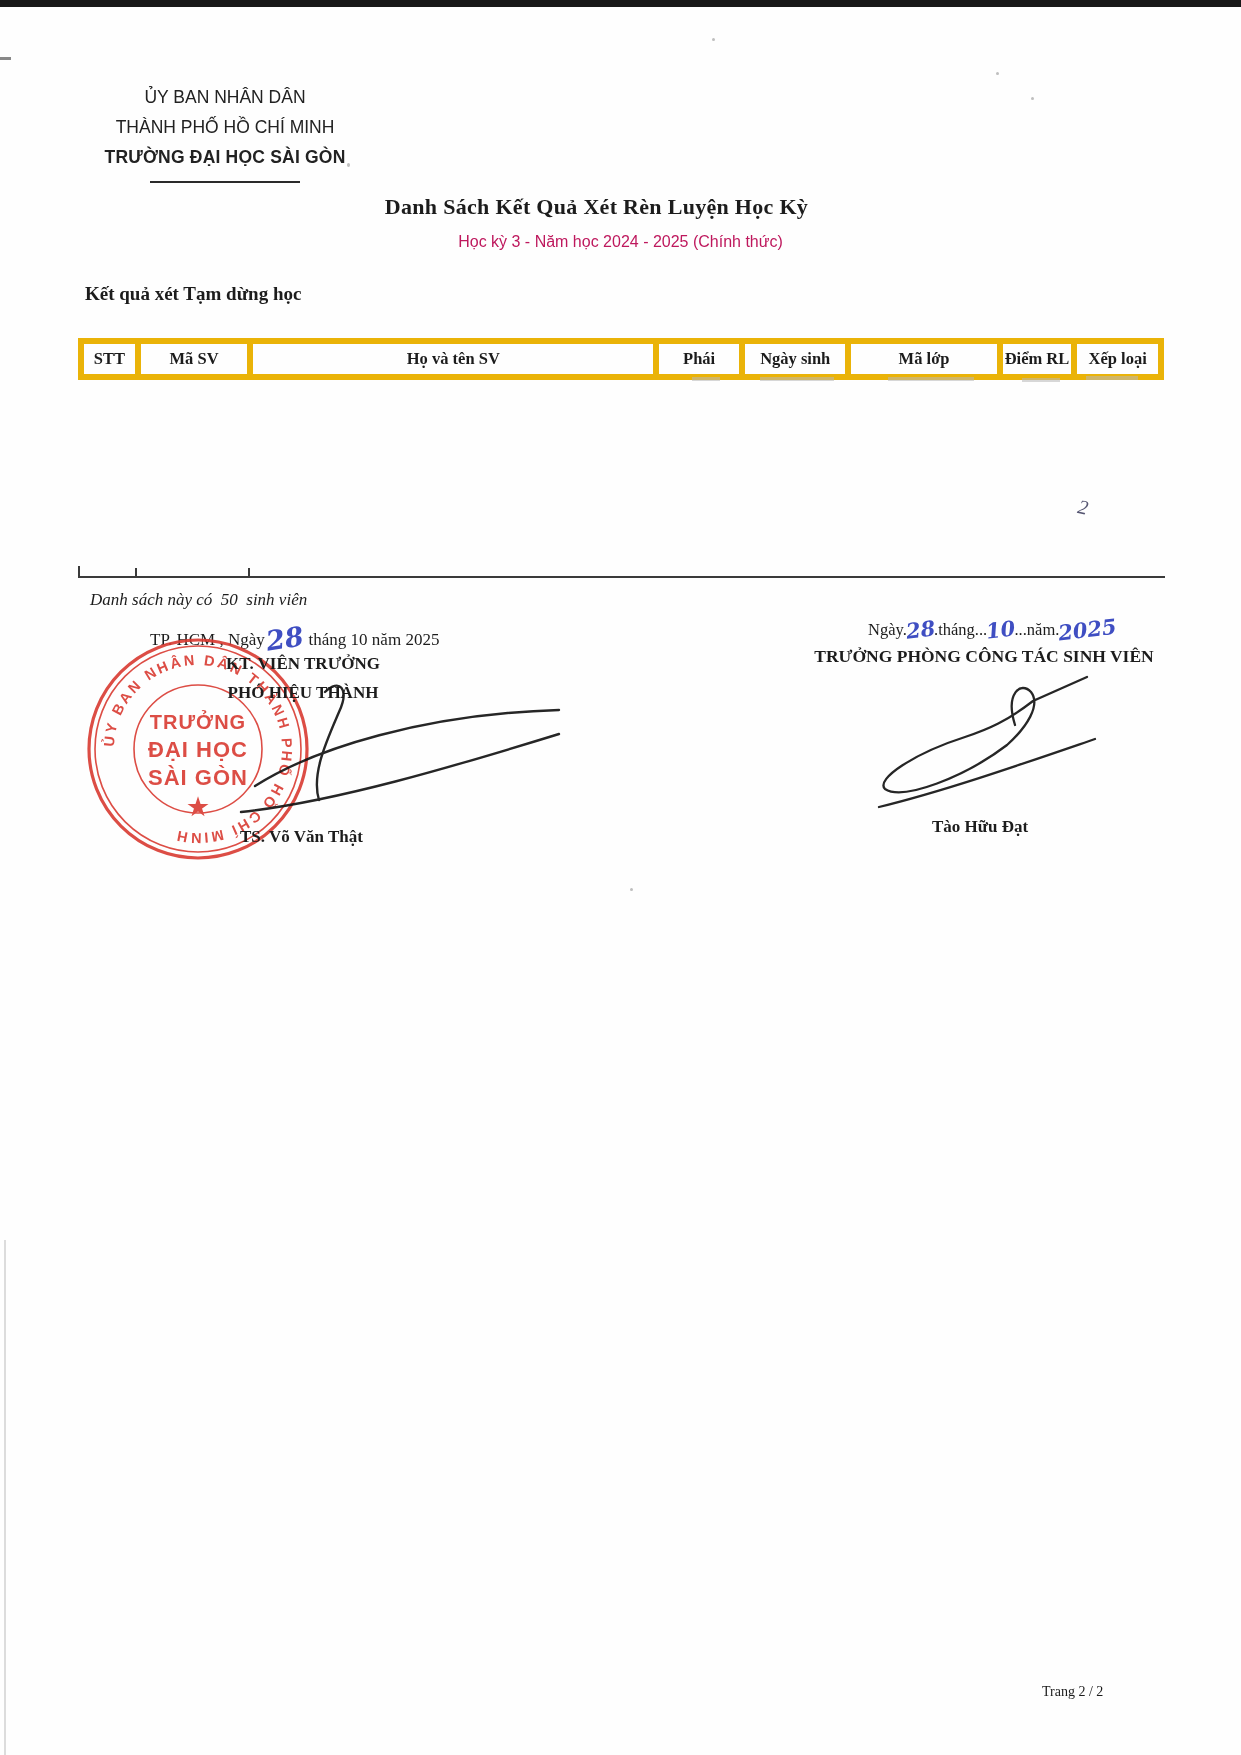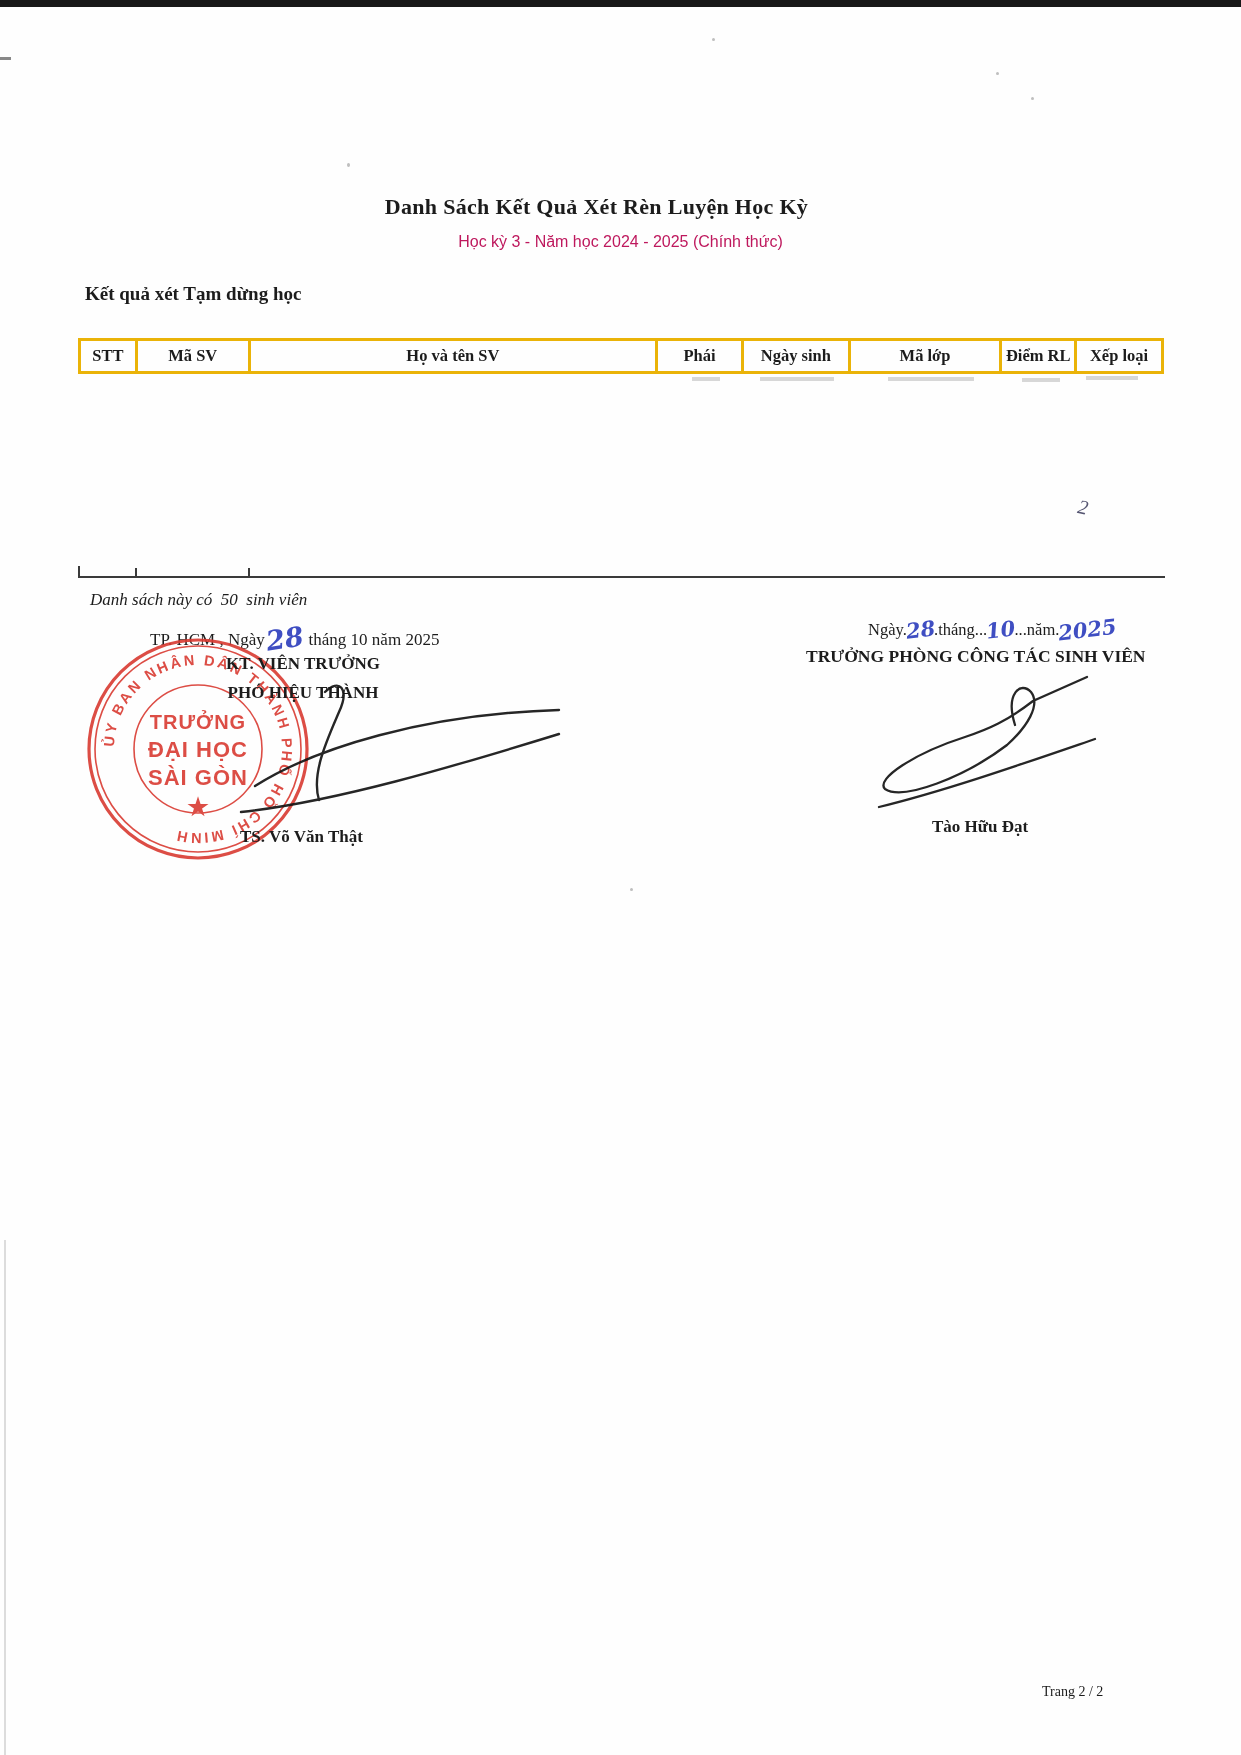--- a/index.html
+++ b/index.html
@@ -27,21 +27,21 @@
   
   .doc-title{position:absolute;left:-24px;top:194px;width:100%;text-align:center;
     font-weight:bold;font-size:22px;letter-spacing:.3px;}
   .doc-subtitle{position:absolute;left:0;top:233px;width:100%;text-align:center;
     font-family:"Liberation Sans", sans-serif;font-size:16px;color:#be185d;}
   .section-heading{position:absolute;left:85px;top:283px;font-weight:bold;font-size:19px;}
 
   
   .results-table{position:absolute;left:78px;top:338px;width:1086px;border-collapse:collapse;}
   .results-table th{
-    border:3px solid #eab308;
+    border:6px solid #eab308;
     font-weight:bold;font-size:16.5px;
     padding:5px 2px;line-height:20px;
     font-family:"Liberation Serif", serif;
     background:transparent;
   }
   .smudge{position:absolute;background:#b9b9b9;height:4px;filter:blur(.6px);opacity:.55;}
   .table-bottom-line{position:absolute;left:78px;top:576px;width:1087px;border-top:2px solid #3a3a3a;}
   .tick{position:absolute;width:2px;height:9px;background:#3a3a3a;top:568px;}
 
   
@@ -53,21 +53,21 @@
   .left-role{position:absolute;left:193px;top:649px;width:220px;text-align:center;
     font-weight:bold;font-size:17px;line-height:29px;z-index:2;}
   .signer-left{position:absolute;left:240px;top:827px;font-weight:bold;font-size:17px;z-index:2;}
 
   .stamp-svg{position:absolute;left:82px;top:633px;z-index:1;opacity:.9;}
   .sig-left-svg{position:absolute;left:225px;top:680px;z-index:3;}
   .sig-right-svg{position:absolute;left:855px;top:665px;z-index:3;}
 
   .right-date{position:absolute;left:868px;top:615px;font-size:16.5px;white-space:pre;}
   .hand-sm{font-size:21px;transform:rotate(-7deg);position:relative;top:2px;margin:0 -1px;}
-  .right-role{position:absolute;left:806px;top:646px;width:356px;
+  .right-role{position:absolute;left:806px;top:646px;width:356px;text-align:center;
     font-weight:bold;font-size:17.5px;}
   .signer-right{position:absolute;left:932px;top:817px;font-weight:bold;font-size:17px;}
 
   .margin-note{position:absolute;left:1078px;top:496px;font-style:italic;font-size:20px;
     color:#565672;transform:rotate(12deg);}
   .footer-page{position:absolute;left:1042px;top:1684px;font-size:14px;}
 </style>
 </head>
 <body>
 
@@ -75,20 +75,26 @@
 
   <div class="scan-edge-top"></div>
   <div class="left-dash"></div>
   <div class="left-fold"></div>
   <div class="speck" style="left:712px;top:38px;width:3px;height:3px;"></div>
   <div class="speck" style="left:996px;top:72px;width:3px;height:3px;"></div>
   <div class="speck" style="left:1031px;top:97px;width:3px;height:3px;"></div>
   <div class="speck" style="left:347px;top:163px;width:3px;height:4px;"></div>
   <div class="speck" style="left:630px;top:888px;width:3px;height:3px;"></div>
 
+  <div class="letterhead">
+    <div>ỦY BAN NHÂN DÂN</div>
+    <div>THÀNH PHỐ HỒ CHÍ MINH</div>
+    <div class="org-bold">TRƯỜNG ĐẠI HỌC SÀI GÒN</div>
+    <div class="letterhead-rule"></div>
+  </div>
 
   <div class="doc-title">Danh Sách Kết Quả Xét Rèn Luyện Học Kỳ</div>
   <div class="doc-subtitle">Học kỳ 3 - Năm học 2024 - 2025 (Chính thức)</div>
   <div class="section-heading">Kết quả xét Tạm dừng học</div>
 
   <table class="results-table">
     <colgroup>
       <col style="width:57px">
         <col style="width:113px">
         <col style="width:409px">

